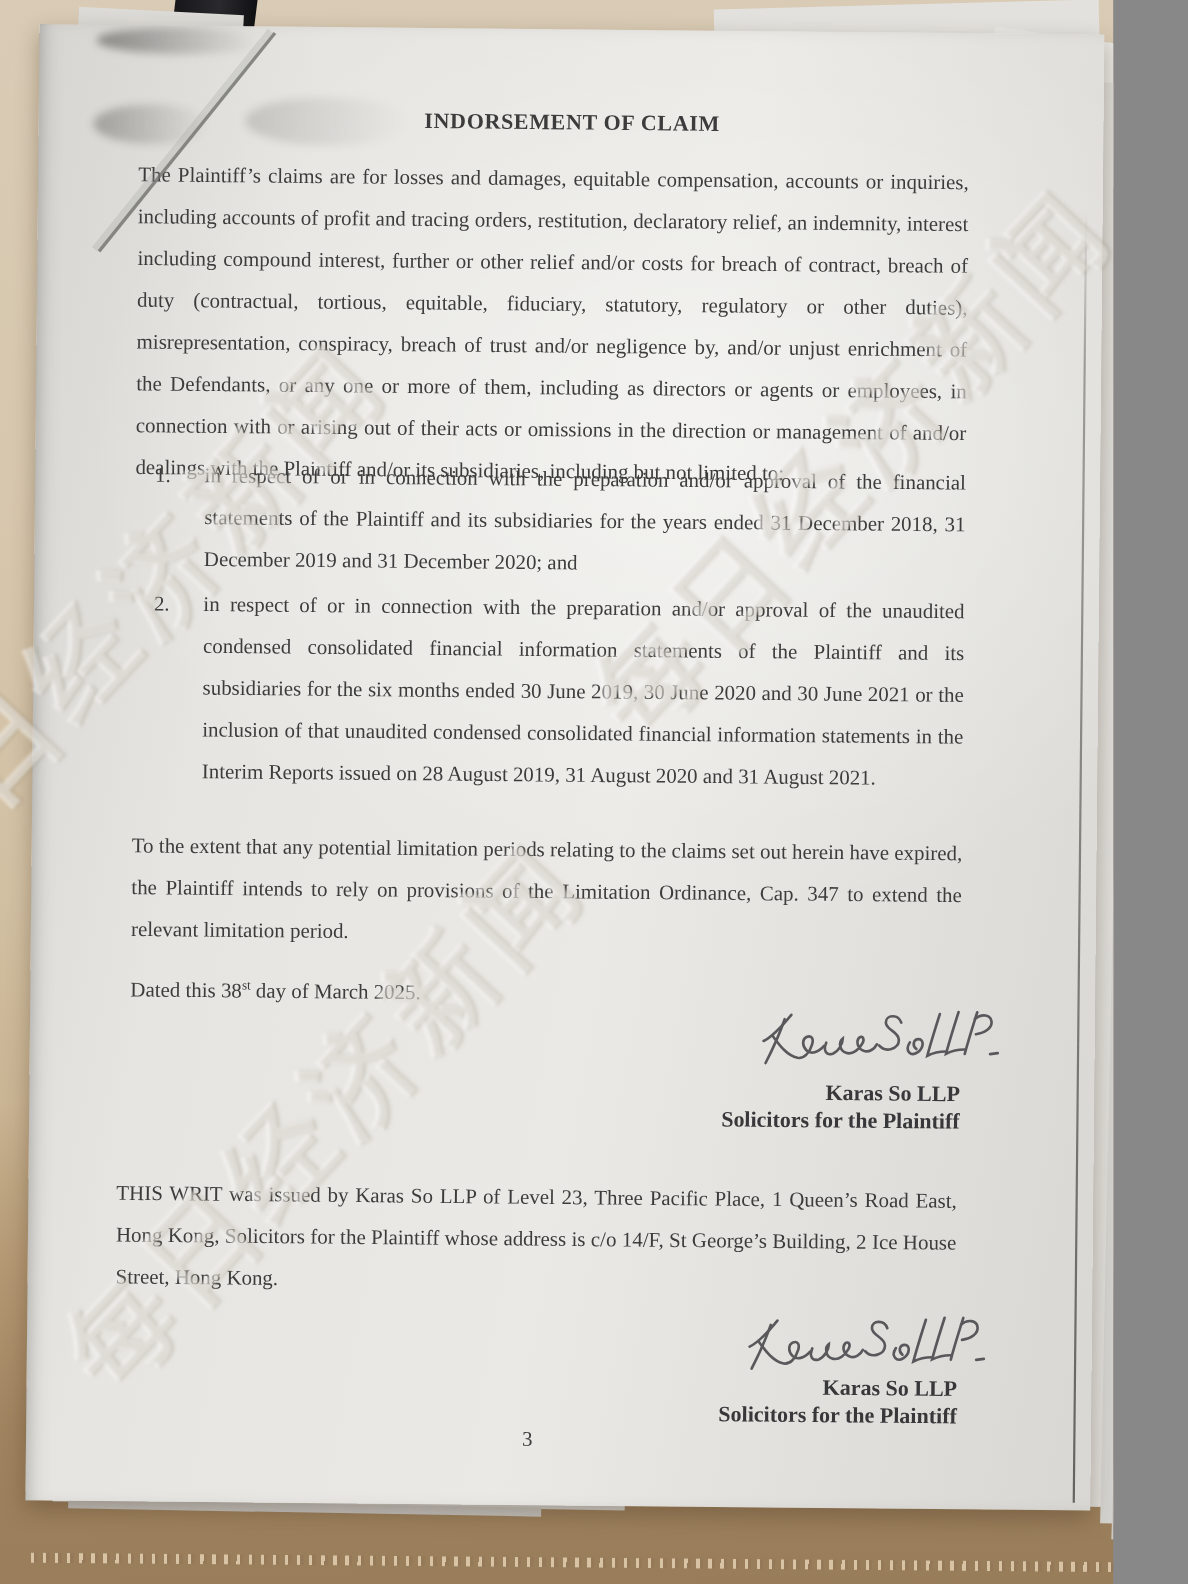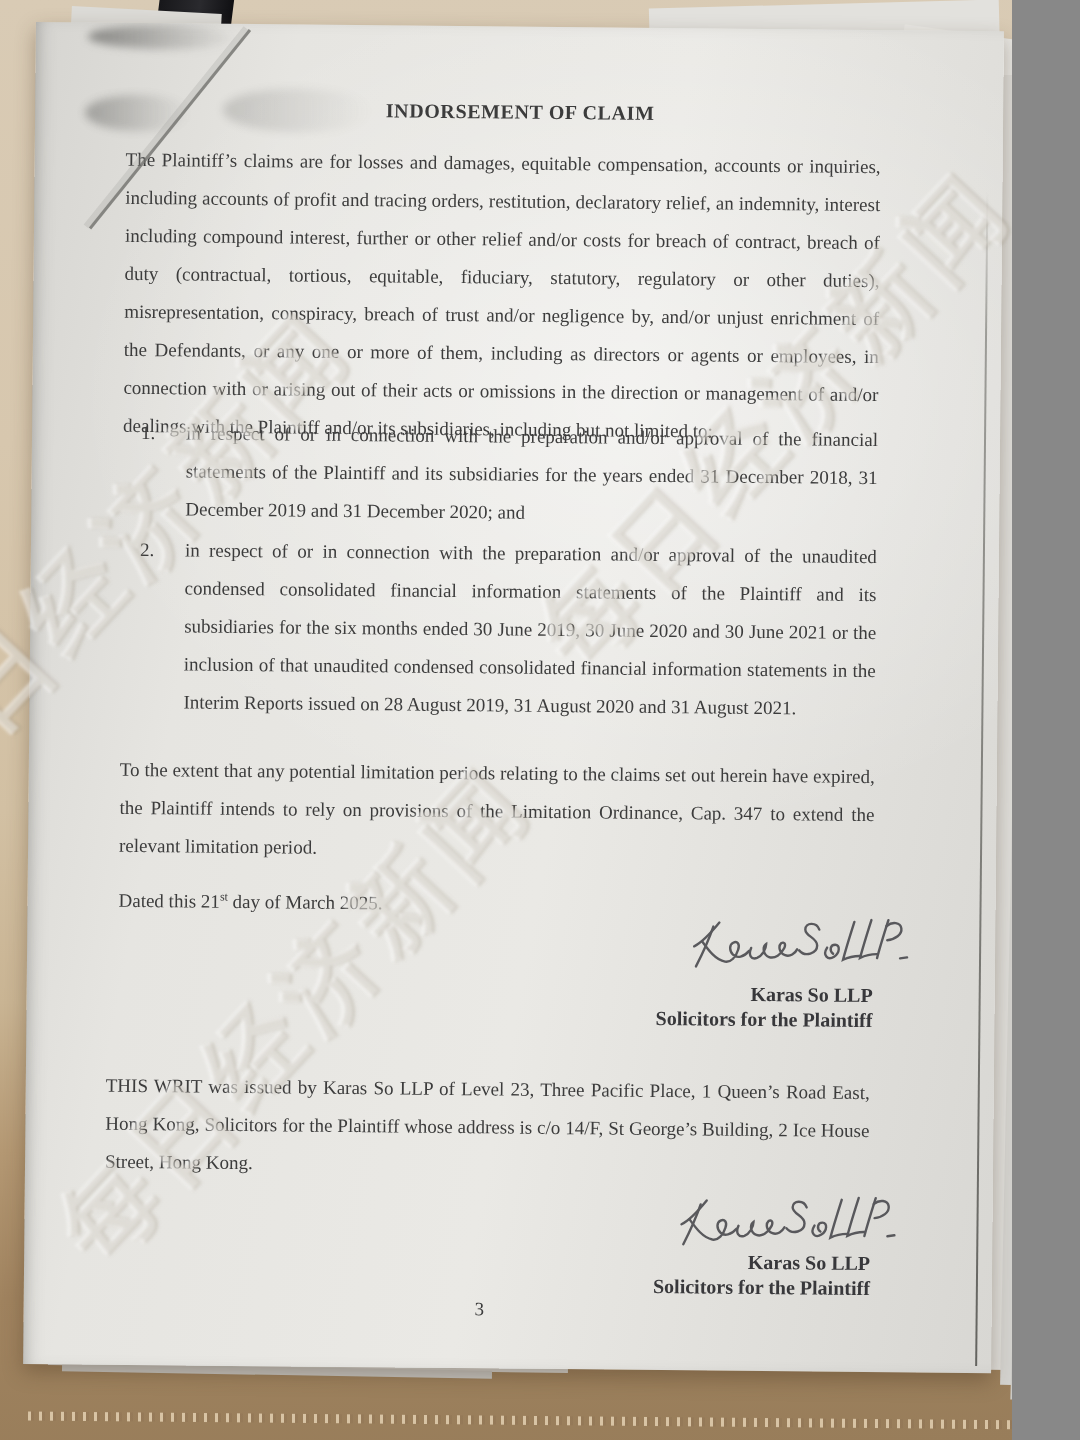--- a/index.html
+++ b/index.html
@@ -94,21 +94,21 @@
     </div>
 
     <div class="list-row" style="left:0;top:508px;">
       <div class="list-num doc" style="left:109px;top:0;">2.</div>
       <div class="doc body-text" style="position:absolute;left:154px;top:0;width:692px;">in respect of or in connection with the preparation and/or approval of the unaudited condensed consolidated financial information statements of the Plaintiff and its subsidiaries for the six months ended 30 June 2019, 30 June 2020 and 30 June 2021 or the inclusion of that unaudited condensed consolidated financial information statements in the Interim Reports issued on 28 August 2019, 31 August 2020 and 31 August 2021.</div>
     </div>
 
     <div class="doc body-text" style="left:91px;top:728px;width:755px;">To the extent that any potential limitation periods relating to the claims set out herein have expired, the Plaintiff intends to rely on provisions of the Limitation Ordinance, Cap. 347 to extend the relevant limitation period.</div>
 
     <div class="doc body-text" style="left:91px;top:859px;width:755px;text-align:left;">
-      <span>Dated this 21</span><sup>st</sup><span> day of March 2025.</span>
+      <span>Dated this 38</span><sup>st</sup><span> day of March 2025.</span>
     </div>
 
     <svg class="sigscript" style="right:86px;top:886px;" width="220" height="64" viewBox="0 0 220 64">
       <g stroke="#46464b" stroke-width="2.4" fill="none" stroke-linecap="round" opacity="0.88">
         <path d="M24 12 C20 24 13 40 7 52"></path>
         <path d="M5 32 C13 28 22 18 30 8"></path>
         <path d="M13 27 C19 35 26 45 36 47 C42 48 47 42 49 35 C51 29 48 26 44 28 C40 30 40 36 44 40 C48 44 55 42 60 36"></path>
         <path d="M62 33 C59 40 62 45 68 43 C73 41 77 34 77 29 C73 32 74 40 80 42 C86 44 92 39 95 33 C97 29 95 26 92 28 C89 31 90 38 96 40 C101 42 106 38 108 34"></path>
         <path d="M130 14 C127 6 116 7 116 14 C116 21 128 22 128 30 C128 38 116 42 110 35"></path>
         <path d="M138 32 C133 40 139 45 145 41 C151 37 151 29 146 29 C141 29 140 35 144 38"></path>

